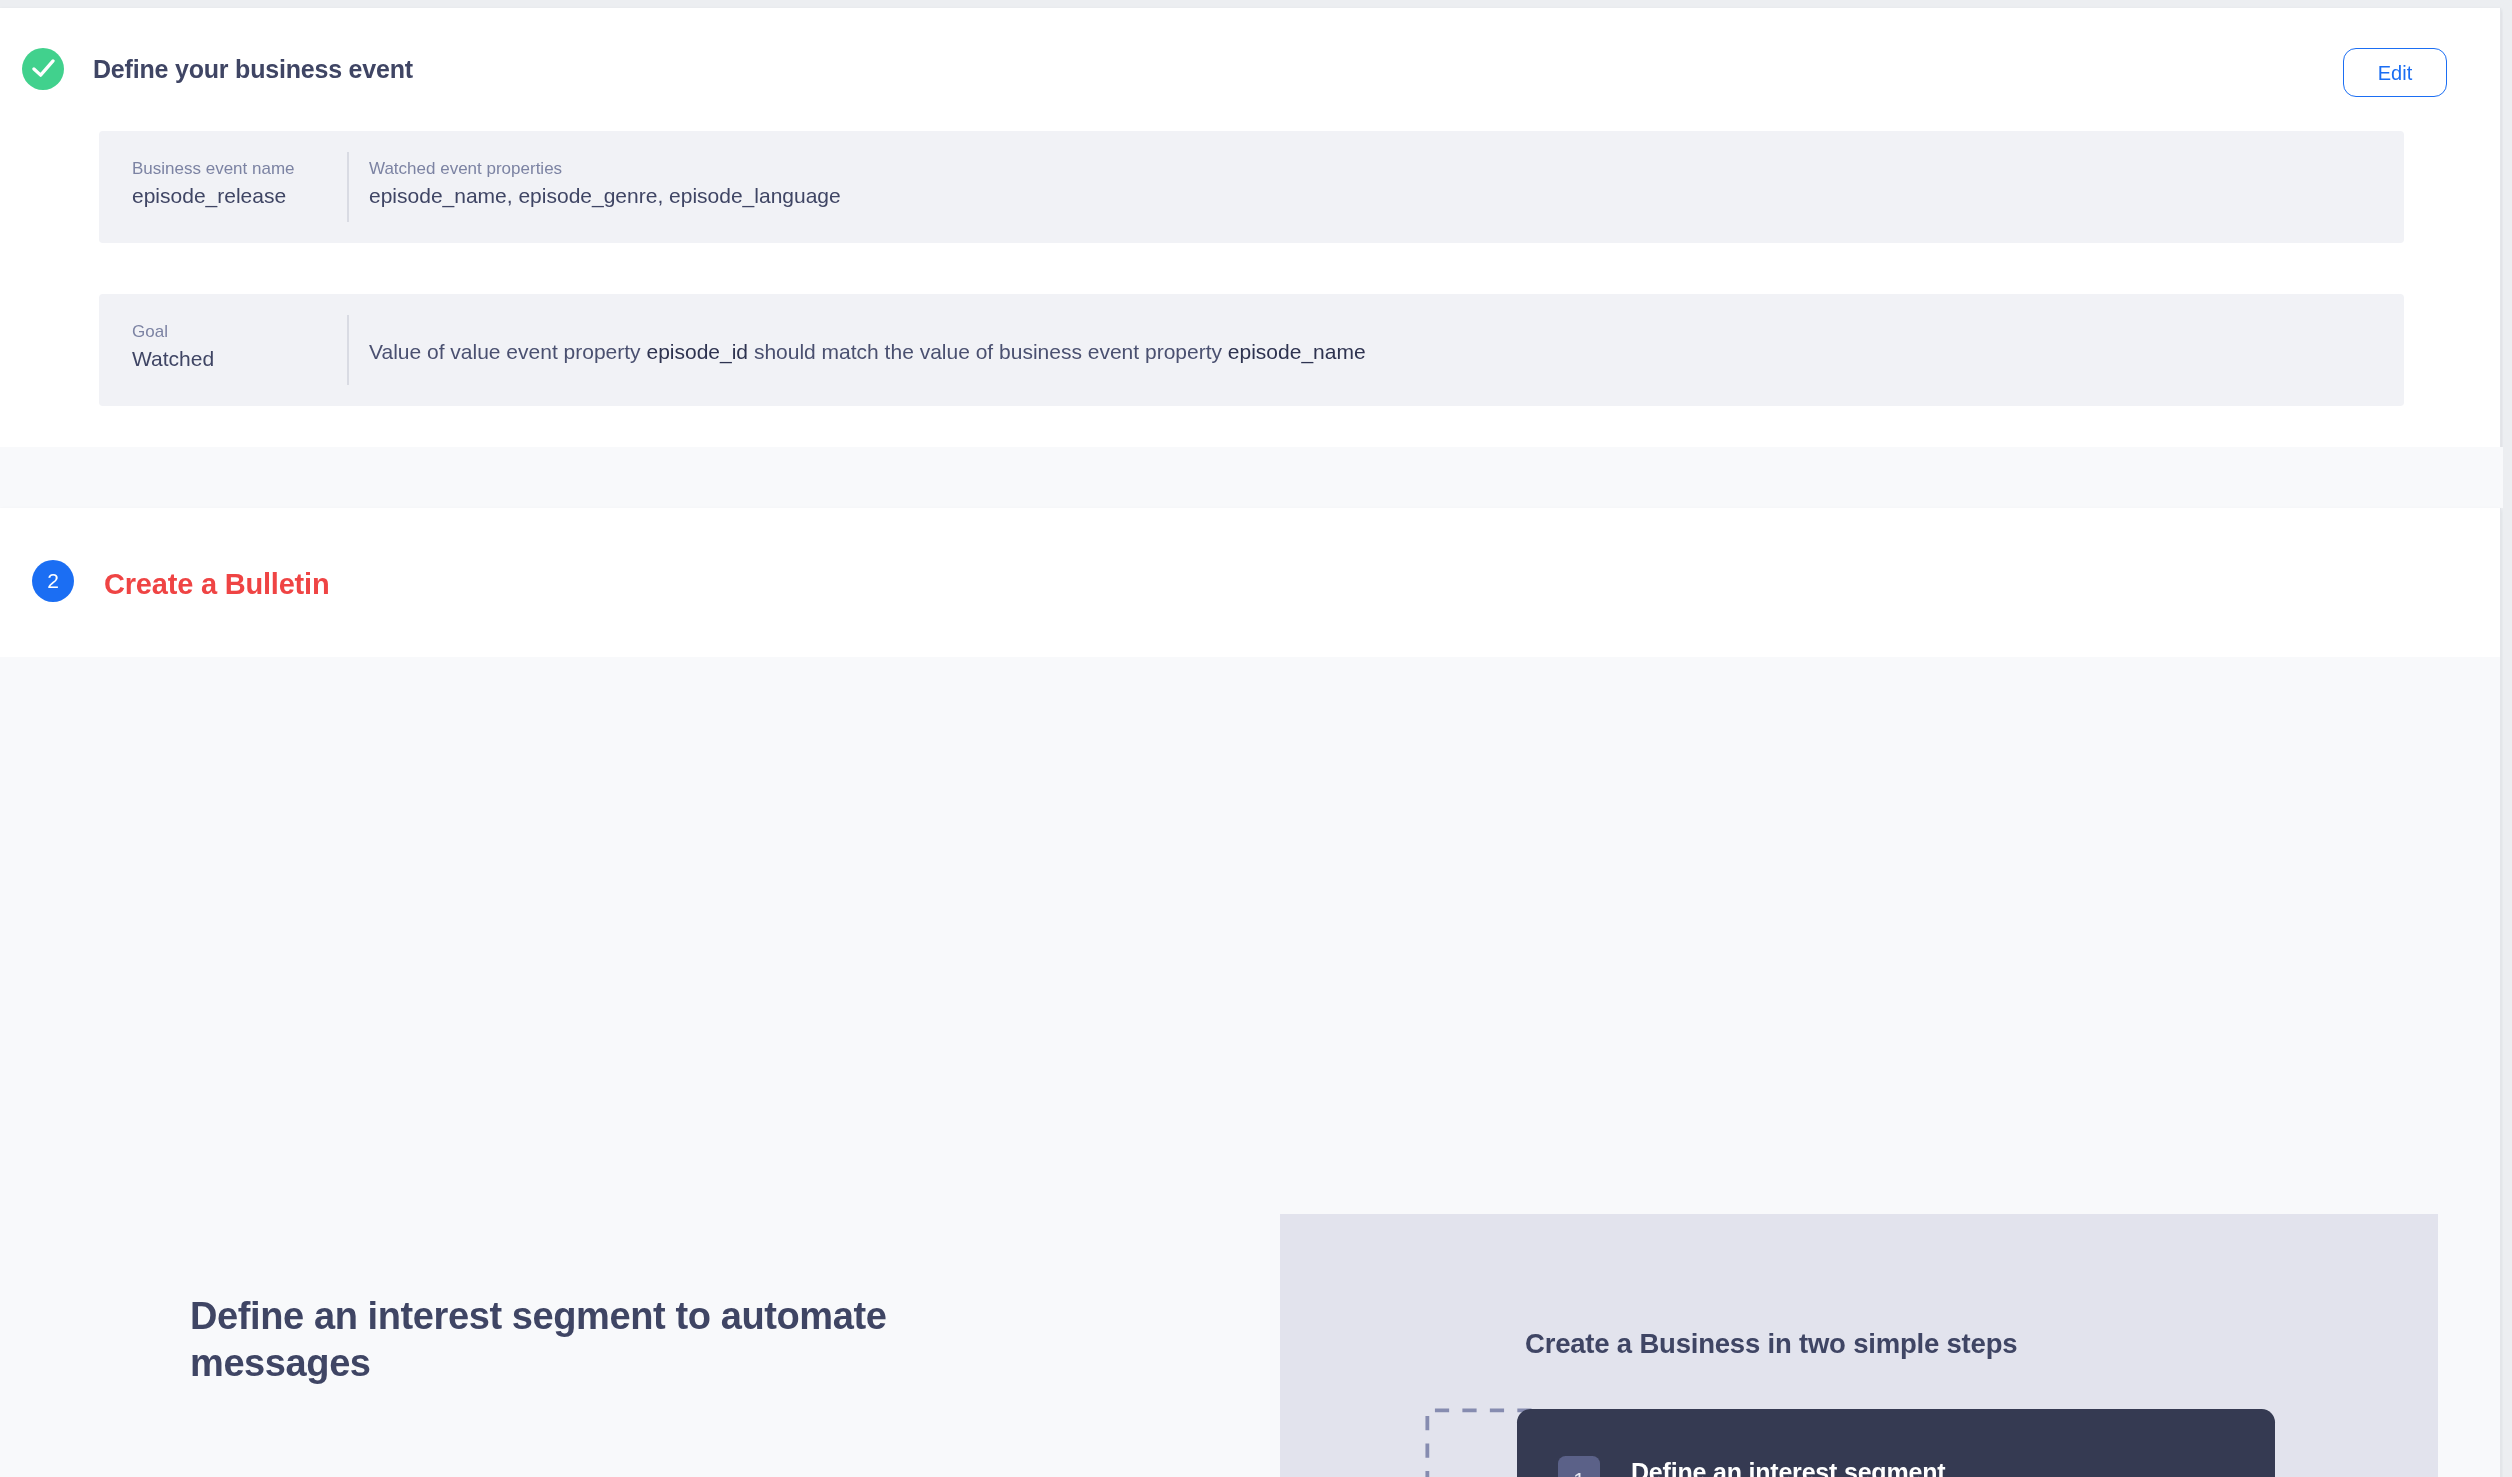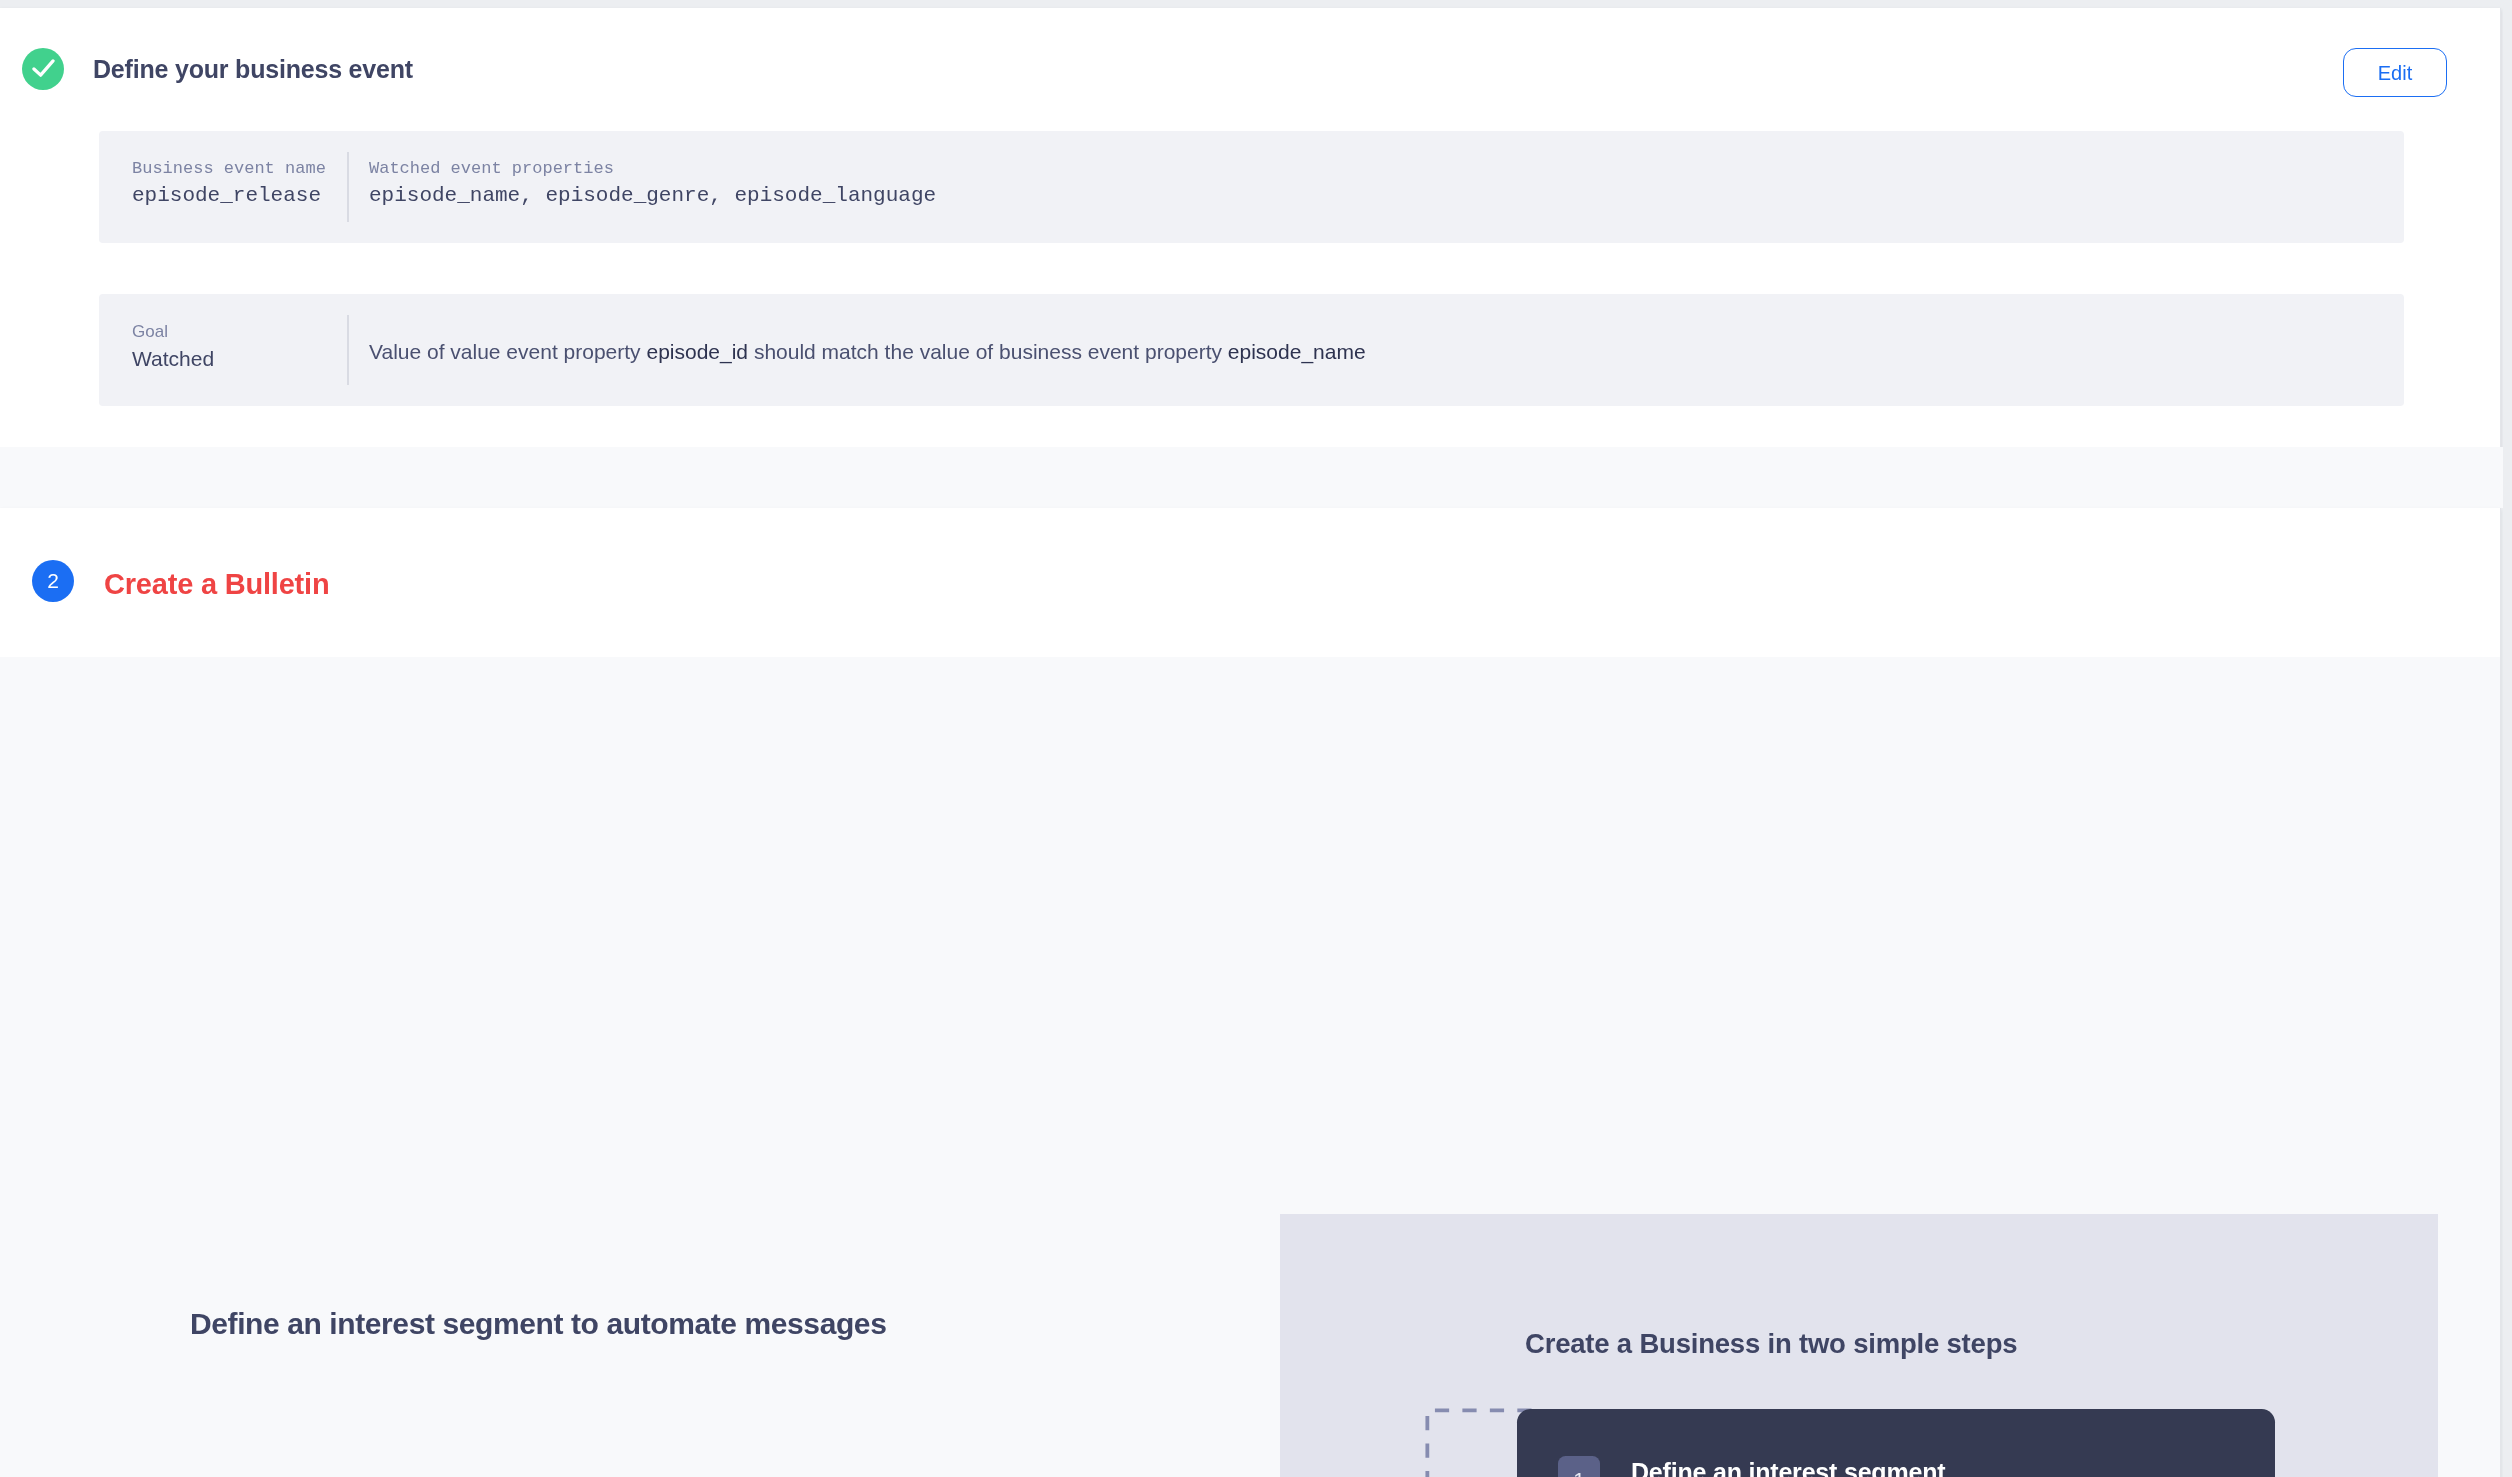--- a/index.html
+++ b/index.html
@@ -71,21 +71,21 @@
     text-align: center;
   }
 
   .info-box {
     position: absolute;
     left: 99px;
     width: 2305px;
     background: #f1f2f6;
     border-radius: 3.8px;
   }
-  .info-box.row1 { top: 123px; height: 112px; font-family: Liberation Mono, monospace; }
+  .info-box.row1 { top: 123px; height: 112px; }
   .info-box.row2 { top: 286px; height: 112px; }
 
   .info-col {
     position: absolute;
     top: 0; height: 100%;
   }
   .info-col.left  { left: 33px; width: 218px; }
   .info-col.right { left: 270px; }
 
   .divider-v {
@@ -173,23 +173,23 @@
     width: 2501px;
     height: 820px;
     background: #f8f9fb;
   }
 
   
   .promo-head {
     position: absolute;
     left: 190px; top: 785px;
     width: 853px;
-    font-size: 30px;
-    font-weight: bold;
-    line-height: 62px;
+    font-size: 38px;
+    font-weight: bold;
+    line-height: 47px;
     color: #3f4564;
     letter-spacing: -0.4px;
   }
 
   
   .illus-panel {
     position: absolute;
     left: 1280px; top: 706px;
     width: 1158px;
     height: 771px;

